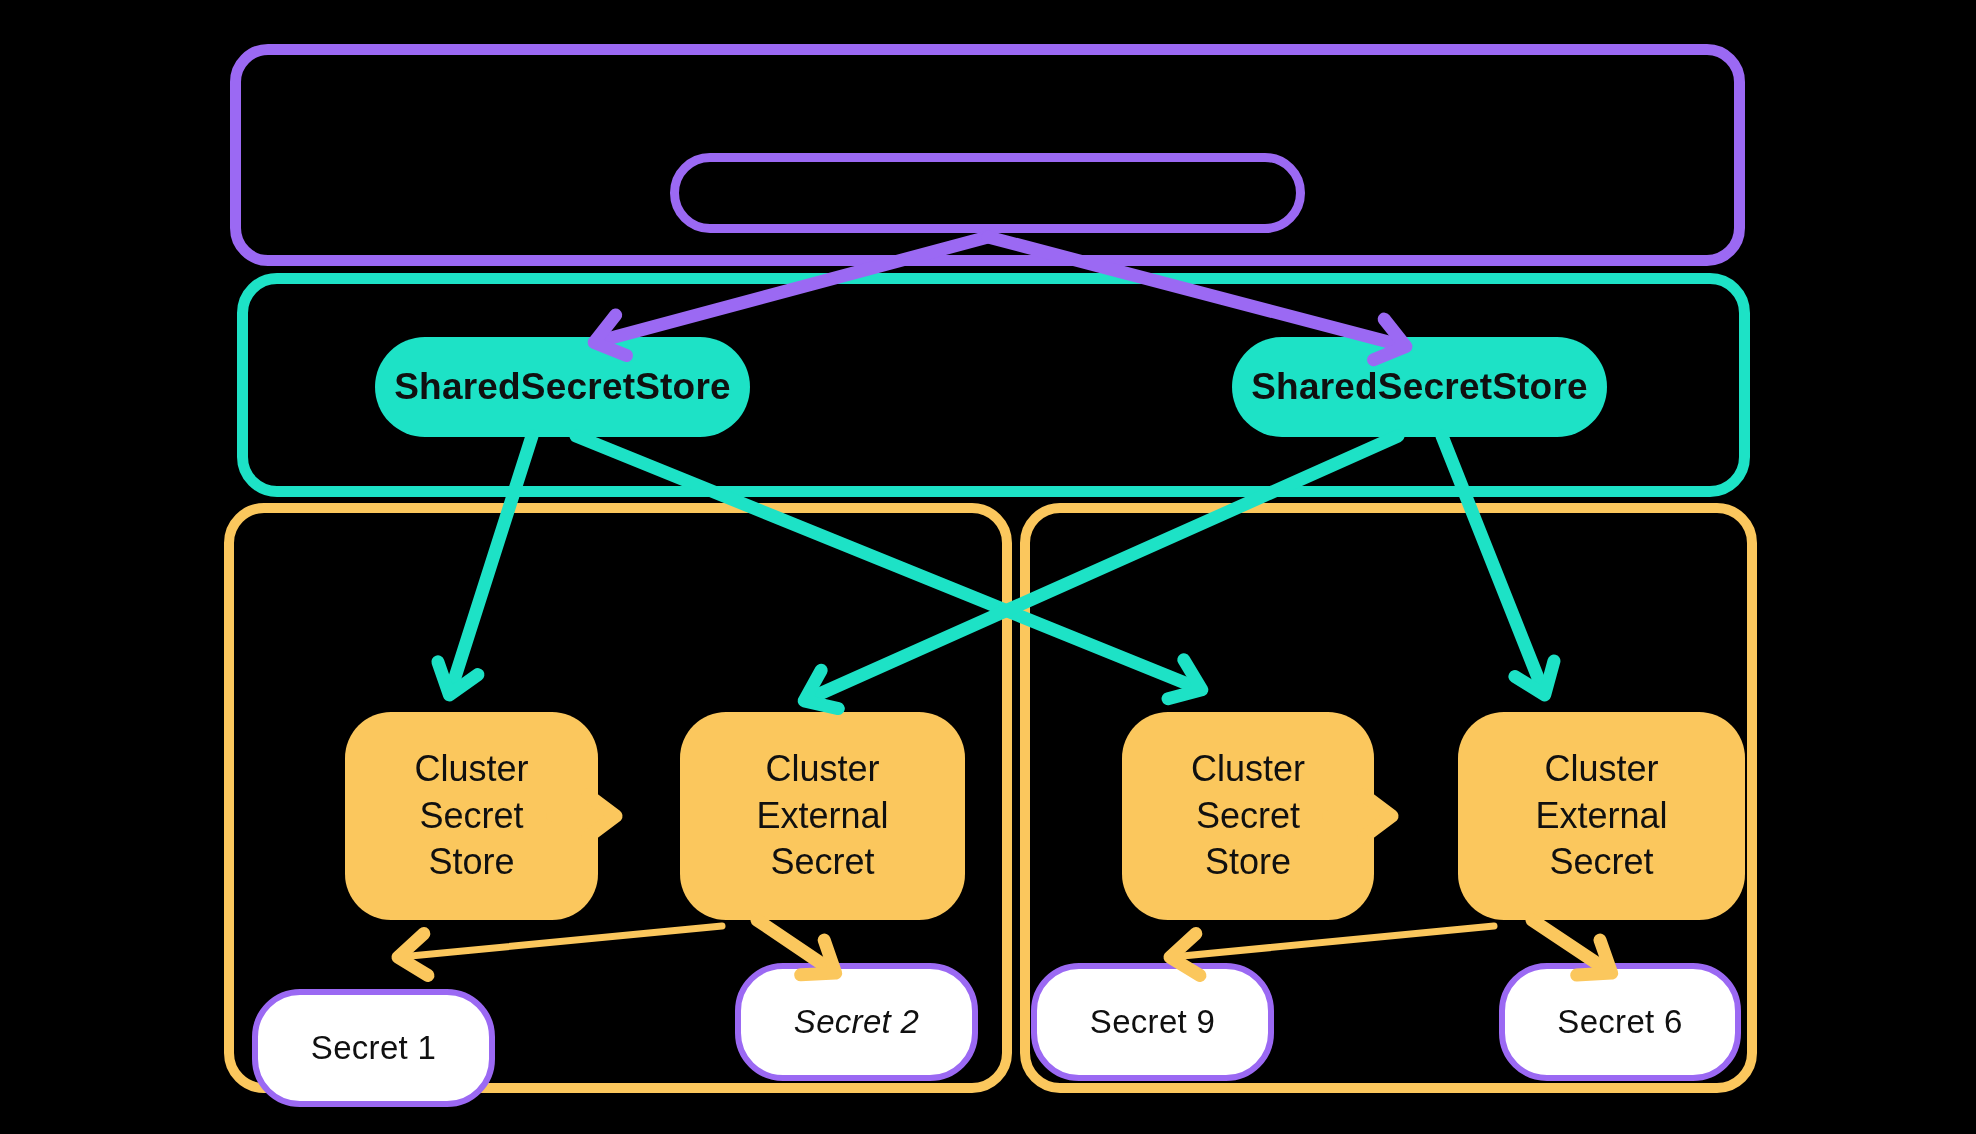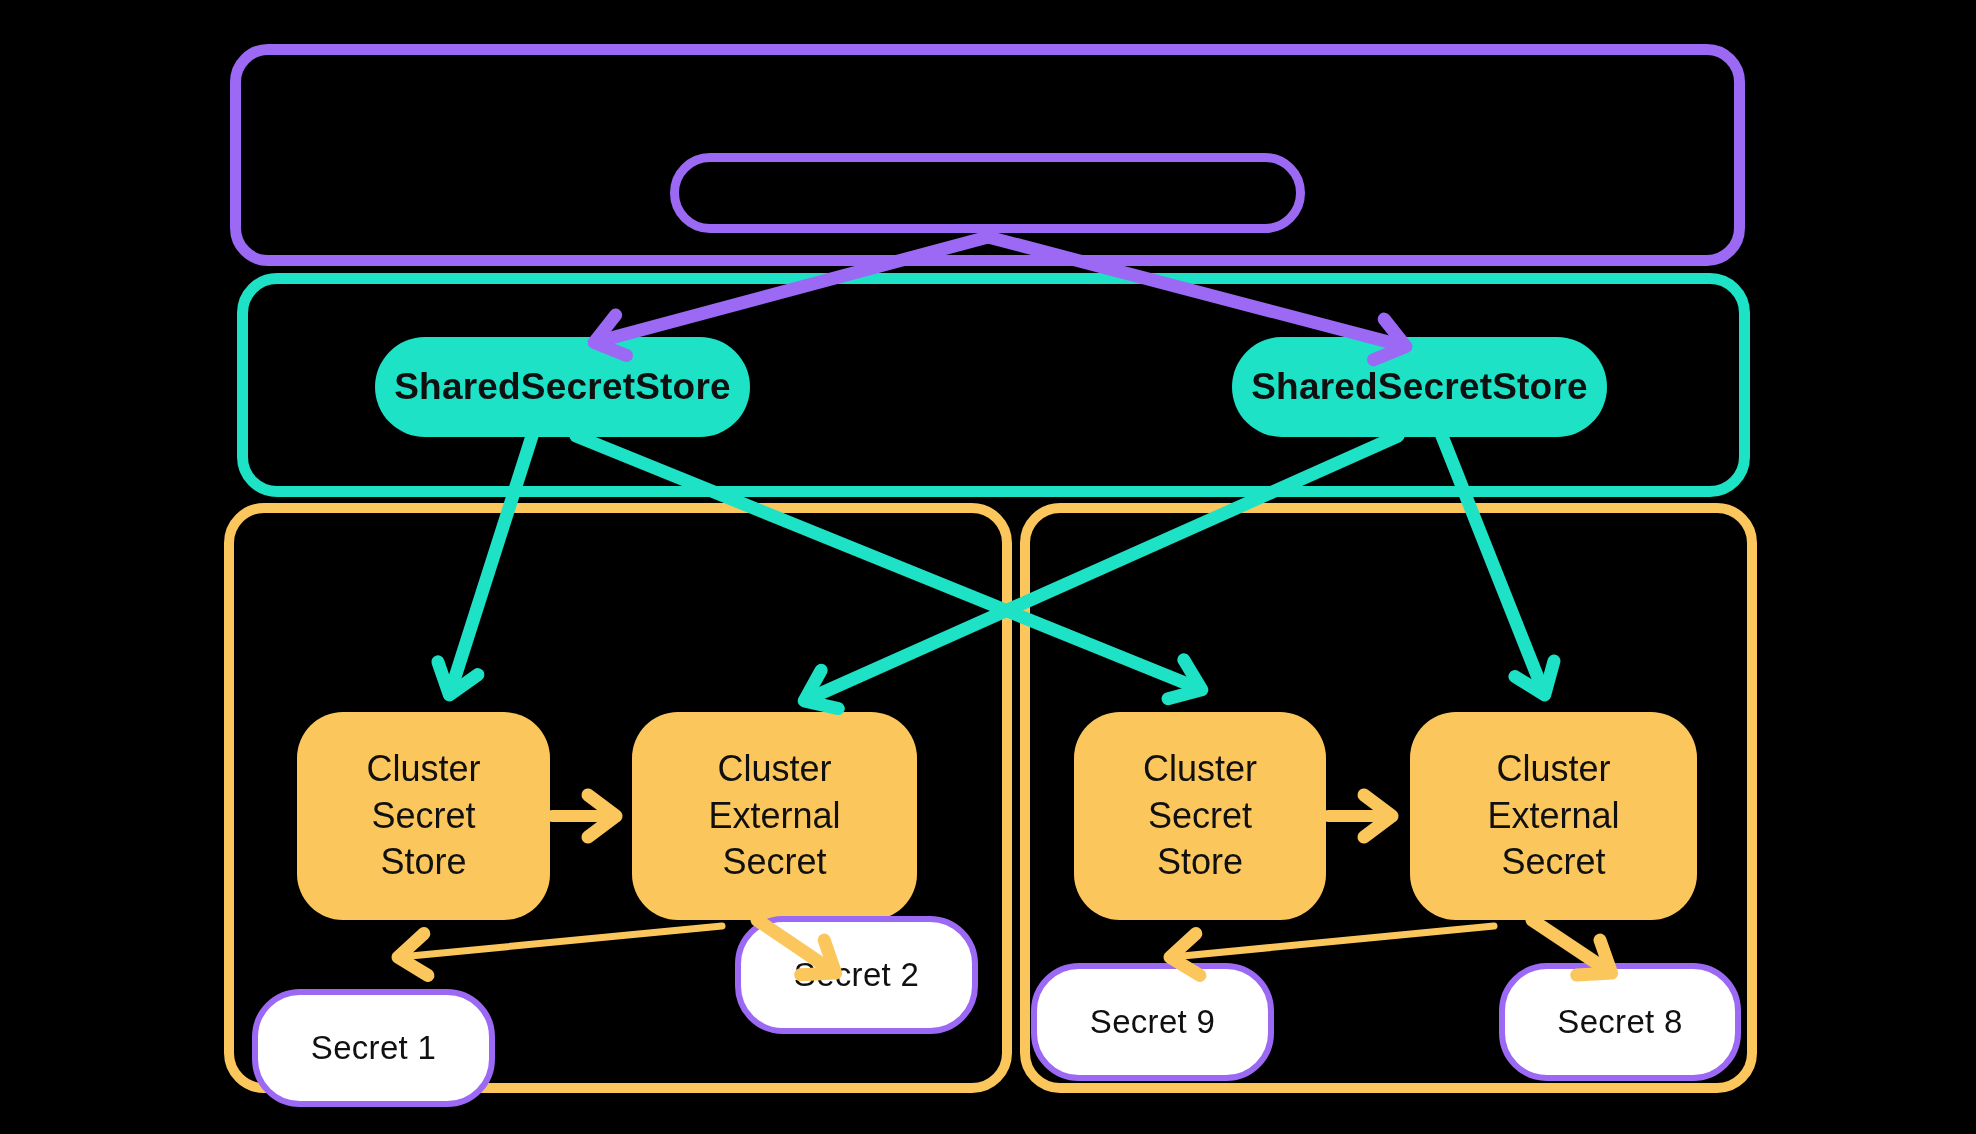--- a/index.html
+++ b/index.html
@@ -31,20 +31,21 @@
     font-size:37px;font-weight:700;letter-spacing:0.2px;
   }
   .cluster-node{
     background:var(--yellow);
     border-radius:46px;
     display:flex;align-items:center;justify-content:center;
     text-align:center;
     color:var(--node-text);
     font-size:36px;font-weight:500;line-height:1.3;
     white-space:pre-line;
+    margin-left:48px;
   }
   .secret-pill{
     background:var(--secret-fill);
     border:6px solid var(--purple);
     border-radius:48px;
     display:flex;align-items:center;justify-content:center;
     color:var(--node-text);
     font-size:33px;font-weight:400;letter-spacing:0.3px;
   }
   #arrows{position:absolute;left:0;top:0;z-index:10;pointer-events:none;}
@@ -95,28 +96,28 @@
   </div>
   <div class="abs cluster-node" style="left:1410px;top:712px;width:287px;height:208px;">
     <span>Cluster
 External
 Secret</span>
   </div>
 
   <div class="abs secret-pill" style="left:252px;top:989px;width:243px;height:118px;">
     <span>Secret 1</span>
   </div>
-  <div class="abs secret-pill" style="left:735px;top:916px;width:243px;height:118px;">
+  <div class="abs secret-pill" style="left:735px;top:963px;width:243px;height:118px;font-style:italic;">
     <span>Secret 2</span>
   </div>
   <div class="abs secret-pill" style="left:1031px;top:963px;width:243px;height:118px;">
     <span>Secret 9</span>
   </div>
   <div class="abs secret-pill" style="left:1499px;top:963px;width:242px;height:118px;">
-    <span>Secret 8</span>
+    <span>Secret 6</span>
   </div>
 
   <svg id="arrows" width="1976" height="1134" viewBox="0 0 1976 1134">
     <defs>
       <marker id="ah-p" markerUnits="userSpaceOnUse" markerWidth="64" markerHeight="64" viewBox="0 0 64 64" refX="40" refY="32" orient="auto">
         <path class="mk-p" d="M14,11 L42,32 L14,53" stroke-width="13" stroke-linecap="round" stroke-linejoin="round" fill="none"></path>
       </marker>
       <marker id="ah-t" markerUnits="userSpaceOnUse" markerWidth="64" markerHeight="64" viewBox="0 0 64 64" refX="40" refY="32" orient="auto">
         <path class="mk-t" d="M14,11 L42,32 L14,53" stroke-width="13" stroke-linecap="round" stroke-linejoin="round" fill="none"></path>
       </marker>

